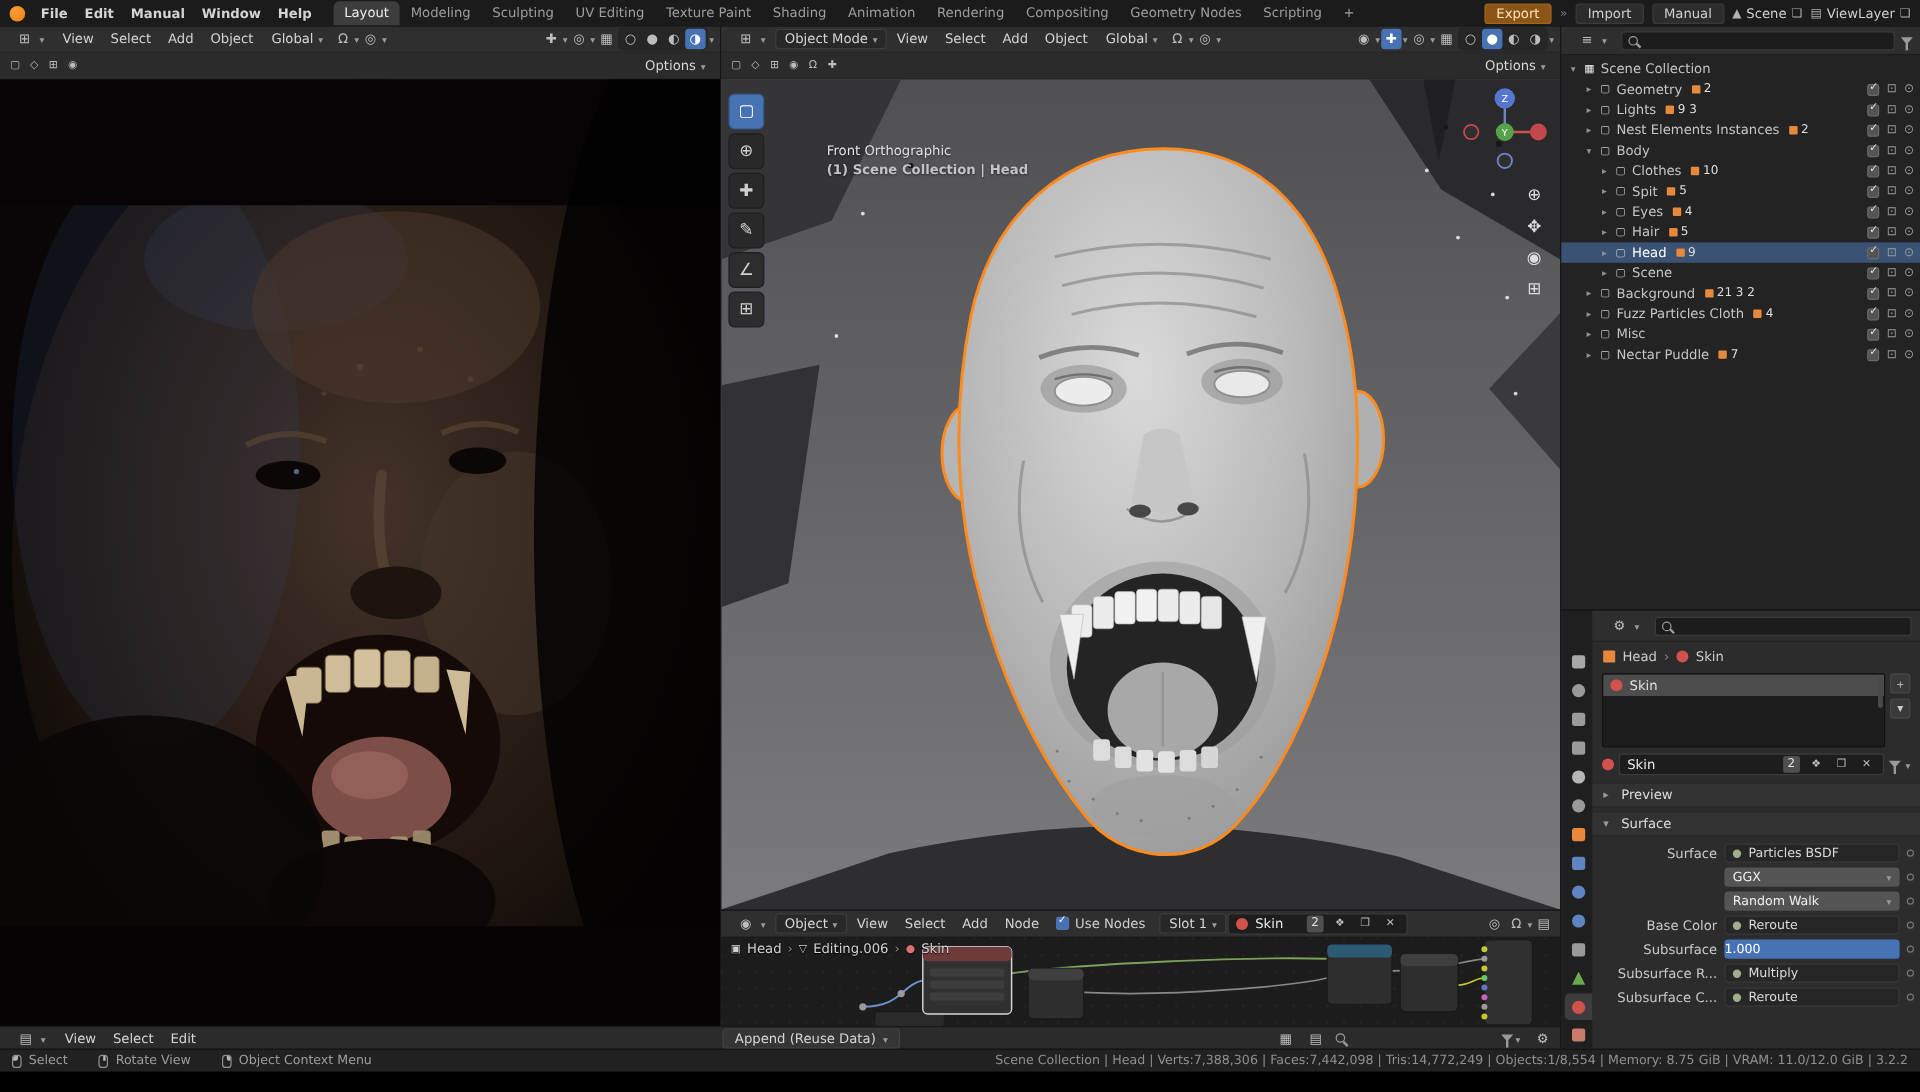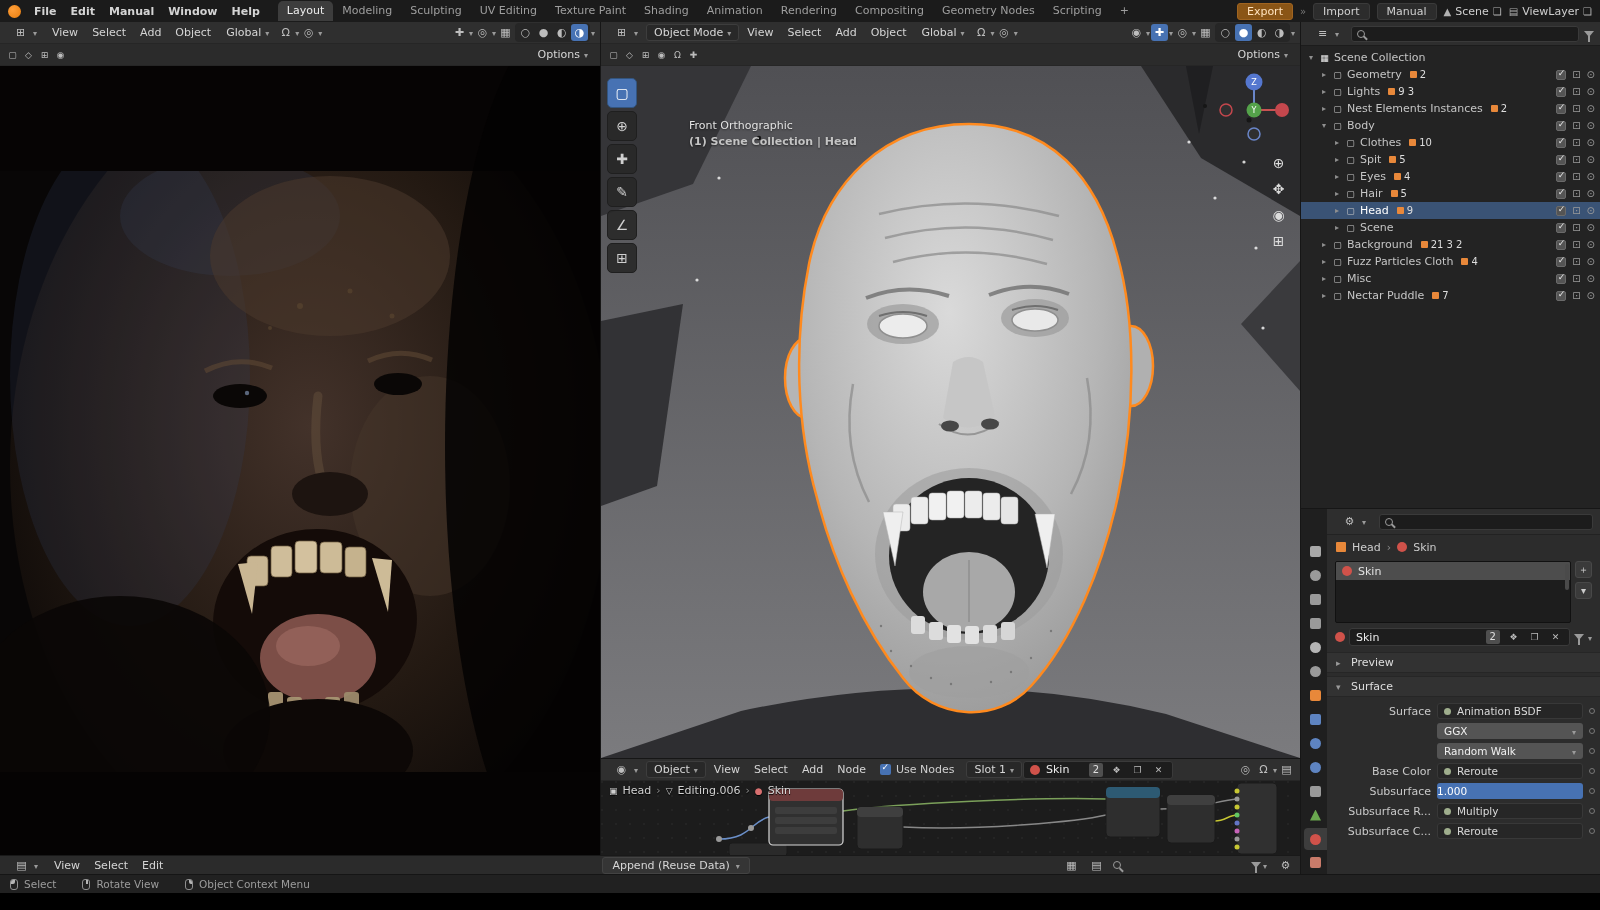--- a/index.html
+++ b/index.html
@@ -897,21 +897,21 @@
         <span class="pc">▾</span>
         <span data-name="surface-panel-label">Surface</span>
       </div>
       <div data-name="surface-fields" style="padding-top:4px;">
 
           <div class="frow" data-name="property-row">
             <span class="flabel" data-name="property-label">Surface</span>
             <span class="fwidget">
               <span class="wnode" data-name="node-link-button">
                 <span class="ndot" data-name="node-icon"></span>
-                <span data-name="property-value">Animation BSDF</span>
+                <span data-name="property-value">Particles BSDF</span>
               </span>
 
             </span>
             <span class="adot" data-name="animate-dot"></span>
           </div>
 
           <div class="frow" data-name="property-row">
             <span class="flabel" data-name="property-label"></span>
             <span class="fwidget">
 
@@ -999,15 +999,16 @@
           <i></i>
         </span>
       <span data-name="status-rotate-hint">Rotate View</span>
     </span>
     <span class="sgroup">
       <span class="mouse r" data-name="mouse-right-icon">
           <i></i>
         </span>
       <span data-name="status-context-hint">Object Context Menu</span>
     </span>
+    <span class="stats" data-name="scene-statistics">Scene Collection | Head | Verts:7,388,306 | Faces:7,442,098 | Tris:14,772,249 | Objects:1/8,554 | Memory: 8.75 GiB | VRAM: 11.0/12.0 GiB | 3.2.2</span>
   </div>
 
 </div>
 
 </body></html>

